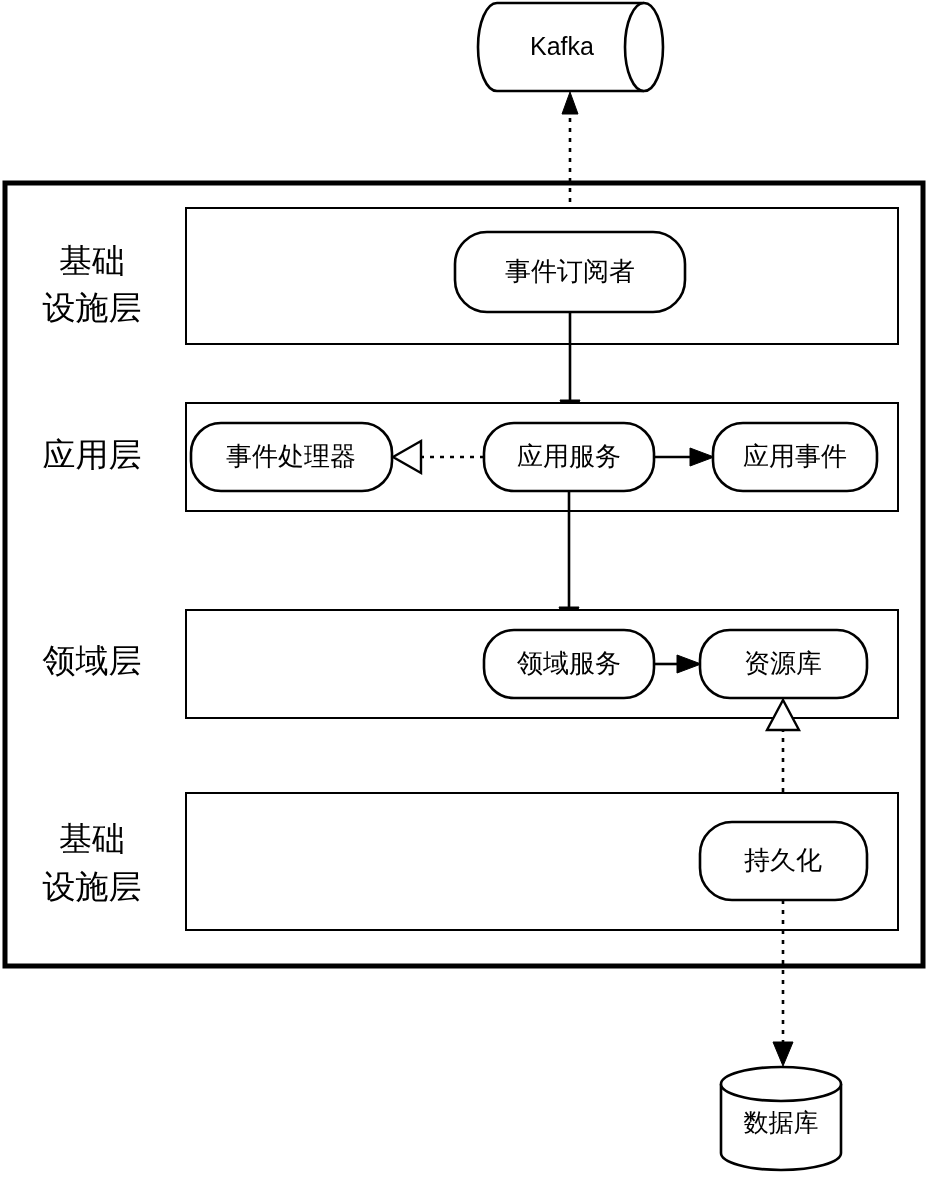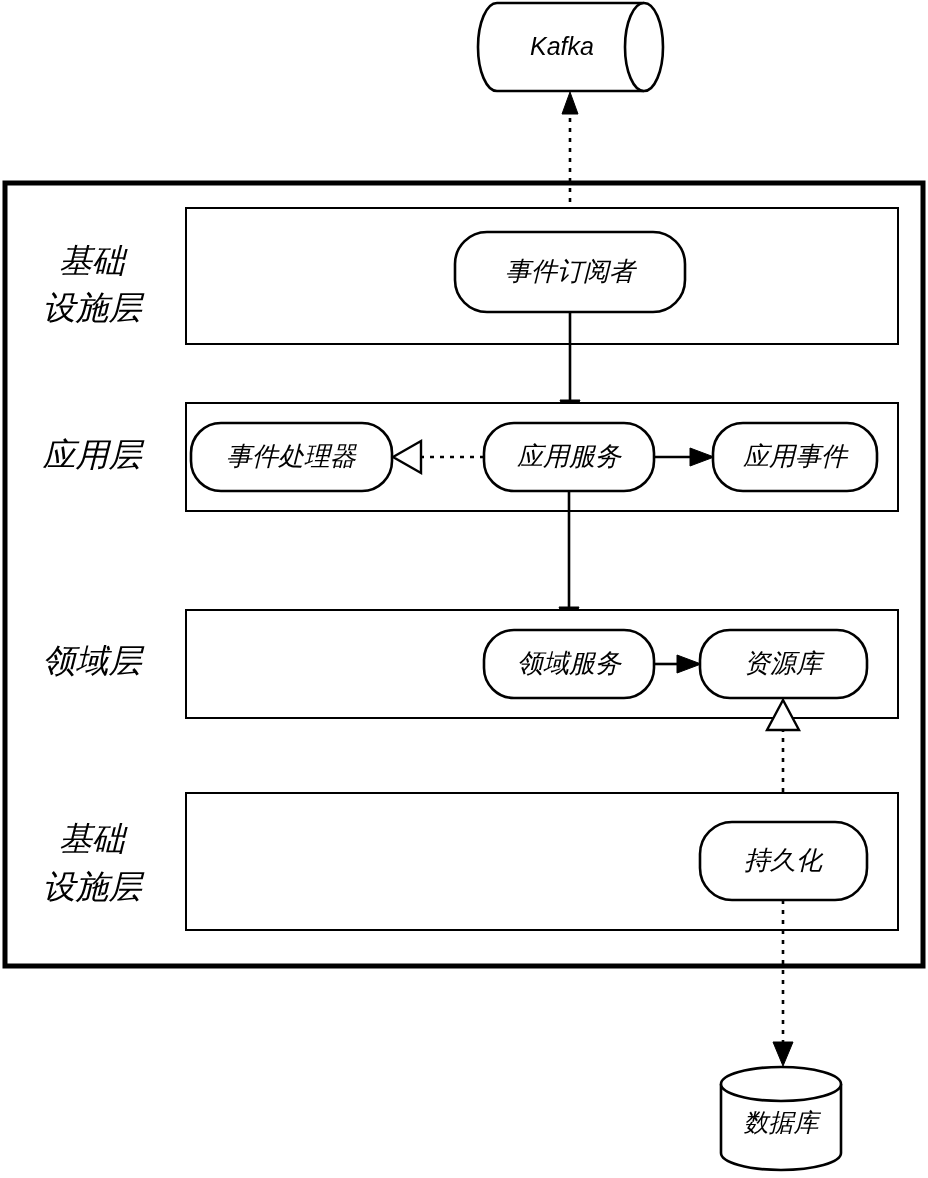--- a/index.html
+++ b/index.html
@@ -10,21 +10,20 @@
   body {
     width: 928px;
     height: 1178px;
     font-family: "Liberation Sans", "DejaVu Sans", sans-serif;
     overflow: hidden;
   }
   #diagram-root {
     position: relative;
     width: 928px;
     height: 1178px;
-    font-style: italic;
   }
   svg.diagram {
     display: block;
     width: 928px;
     height: 1178px;
   }
   .shape-stroke {
     fill: #ffffff;
     stroke: #000000;
     stroke-width: 2;

